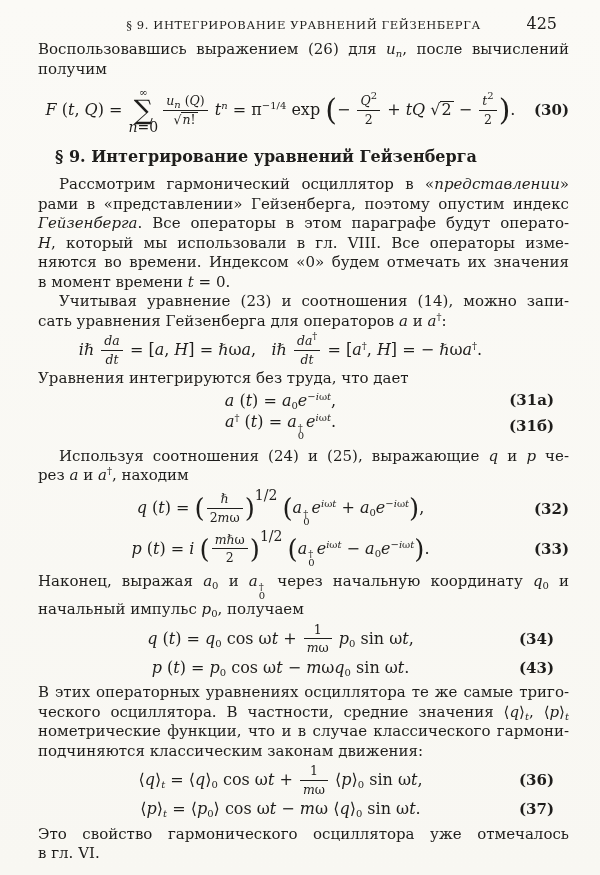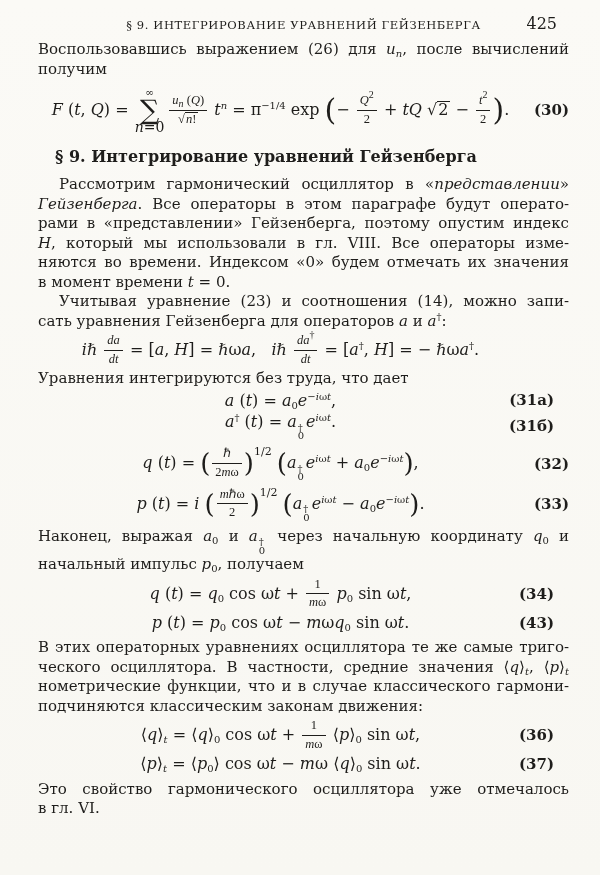--- a/index.html
+++ b/index.html
@@ -29,38 +29,38 @@
   
   .eqrow { display:flex; align-items:center; margin:5px 0; }
   .eqbody { flex:1; text-align:center; font-size:16px; line-height:1.2; white-space:nowrap; }
   .eqno { width:46px; text-align:right; font-size:15px; flex:none;font-weight:bold; }
 
   sup, sub { font-size:10px; line-height:0; }
   sup { vertical-align:6px; }
   sub { vertical-align:-3px; }
 
   .fr { display:inline-block; vertical-align:middle; text-align:center;
-        font-size:12.5px; line-height:1.25; margin:0 2px;font-family:Liberation Serif, serif; }
+        font-size:12.5px; line-height:1.25; margin:0 2px; }
   .fr .n { display:block; border-bottom:1px solid currentColor; padding:0 3px 1px; }
   .fr .d { display:block; padding:1px 3px 0; }
 
   .sum { display:inline-flex; flex-direction:column; align-items:center;
          vertical-align:middle; margin:0 3px 0 1px; }
   .sum .t { font-size:10.5px; line-height:10px; }
   .sum .s { font-size:27px; line-height:25px; }
   .sum .b { font-size:14px; line-height:11px; }
 
   .ov { border-top:1px solid currentColor; display:inline-block; line-height:1.05; padding:0 2px 0 1px; }
 
   .ss { display:inline-flex; flex-direction:column; align-items:flex-start;
         font-size:10px; line-height:8.5px; vertical-align:-4px; margin:0 2px 0 1px; }
 
   .bp  { font-size:30px; line-height:26px; vertical-align:middle; font-weight:normal; }
   .bp2 { font-size:26px; line-height:24px; vertical-align:middle; font-weight:normal; }
-  .half { font-size:11px; vertical-align:13px; letter-spacing:0; }
+  .half { font-size:14px; vertical-align:13px; letter-spacing:0; }
 
   .mt6 { margin-top:6px; } .mt8 { margin-top:8px; }
   .tight { margin:2px 15px; }
   .intro { margin-top:8px; }
 </style>
 </head>
 <body>
 
 <div class="page">
 
@@ -79,22 +79,22 @@
           <span class="s">∑</span>
           <span class="b"><i>n</i>=0</span>
         </span><span class="fr"><span class="n"><i>u<sub>n</sub></i> (<i>Q</i>)</span><span class="d">√<span class="ov"><i>n</i>!</span></span></span> <i>t<sup>n</sup></i> = π<sup>−1/4</sup> exp <span class="bp">(</span>− <span class="fr"><span class="n"><i>Q</i><sup>2</sup></span><span class="d">2</span></span> + <i>tQ</i> √<span class="ov">2</span> − <span class="fr"><span class="n"><i>t</i><sup>2</sup></span><span class="d">2</span></span><span class="bp">)</span>.</div>
     <div class="eqno">(30)</div>
   </div>
 
   <h2 class="sechead">§ 9. Интегрирование уравнений Гейзенберга</h2>
 
   <div class="para ind">
       <div class="jline">Рассмотрим гармонический осциллятор в «<i>представлении</i>»</div>
+      <div class="jline">рами в «представлении» Гейзенберга, поэтому опустим индекс</div>
       <div class="jline"><i>Гейзенберга</i>. Все операторы в этом параграфе будут операто-</div>
-      <div class="jline">рами в «представлении» Гейзенберга, поэтому опустим индекс</div>
       <div class="jline"><i>H</i>, который мы использовали в гл. VIII. Все операторы изме-</div>
       <div class="jline">няются во времени. Индексом «0» будем отмечать их значения</div>
       <div class="jline">в момент времени <i>t</i> = 0.</div>
     </div>
   <div class="para ind">
       <div class="jline">Учитывая уравнение (23) и соотношения (14), можно запи-</div>
       <div class="jline">сать уравнения Гейзенберга для операторов <i>a</i> и <i>a</i><sup>†</sup>:</div>
     </div>
 
   <div class="eqrow tight">
@@ -111,20 +111,24 @@
     <div class="eqno">(31a)</div>
   </div>
   <div class="eqrow tight">
     <div class="eqbody"><i>a</i><sup>†</sup> (<i>t</i>) = <i>a</i><span class="ss">
           <span>†</span>
           <span>0</span>
         </span><i>e</i><sup><i>i</i>ω<i>t</i></sup>.</div>
     <div class="eqno">(31б)</div>
   </div>
 
+  <div class="para ind mt6">
+      <div class="jline">Используя соотношения (24) и (25), выражающие <i>q</i> и <i>p</i> че-</div>
+      <div class="jline">рез <i>a</i> и <i>a</i><sup>†</sup>, находим</div>
+    </div>
 
   <div class="eqrow">
     <div class="eqbody"><i>q</i> (<i>t</i>) = <span class="bp2">(</span><span class="fr"><span class="n">ℏ</span><span class="d">2<i>m</i>ω</span></span><span class="bp2">)</span><sup class="half">1/2</sup> <span class="bp2">(</span><i>a</i><span class="ss">
           <span>†</span>
           <span>0</span>
         </span><i>e</i><sup><i>i</i>ω<i>t</i></sup> + <i>a</i><sub>0</sub><i>e</i><sup>−<i>i</i>ω<i>t</i></sup><span class="bp2">)</span>,</div>
     <div class="eqno">(32)</div>
   </div>
   <div class="eqrow">
     <div class="eqbody"><i>p</i> (<i>t</i>) = <i>i</i> <span class="bp2">(</span><span class="fr"><span class="n"><i>m</i>ℏω</span><span class="d">2</span></span><span class="bp2">)</span><sup class="half">1/2</sup> <span class="bp2">(</span><i>a</i><span class="ss">

